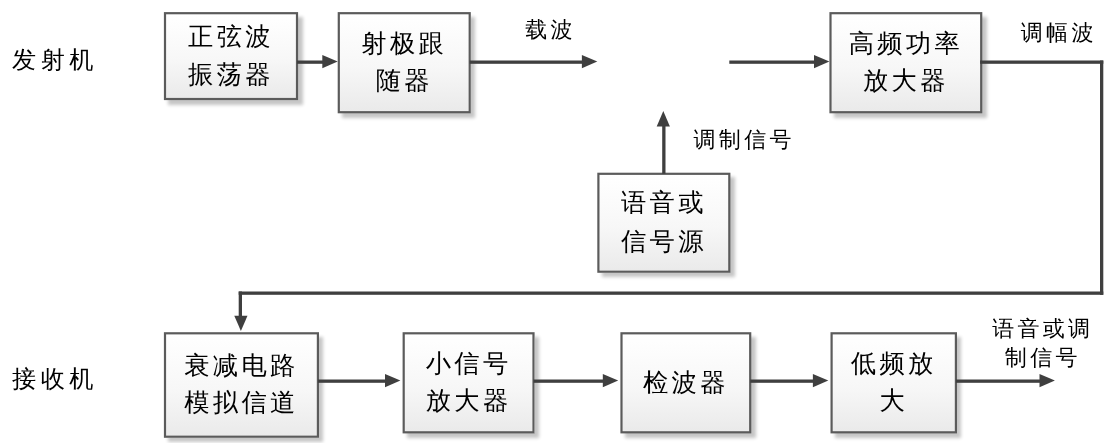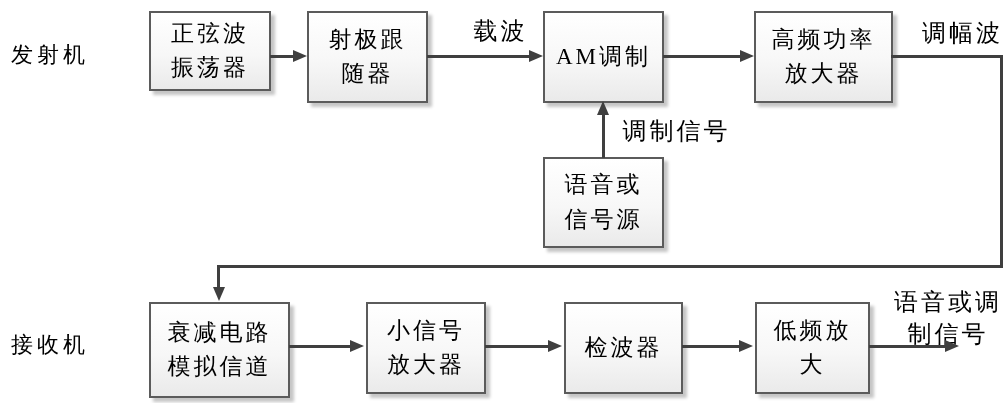--- a/index.html
+++ b/index.html
@@ -25,21 +25,21 @@
     white-space:pre-line;
   }
   .side-label{
     position:absolute;
     font-size:22px;
     letter-spacing:4px;
     white-space:nowrap;
   }
   .edge-label{
     position:absolute;
-    font-size:24px;
+    font-size:20px;
     letter-spacing:3px;
     text-align:center;
     line-height:1.35;
     white-space:pre-line;
   }
   .hline{position:absolute;height:3px;background:#3f3f3f;}
   .vline{position:absolute;width:3px;background:#3f3f3f;}
   .ah{position:absolute;width:0;height:0;}
   .ah-right{border-top:6px solid transparent;border-bottom:6px solid transparent;border-left:14px solid #3f3f3f;}
   .ah-up{border-left:6px solid transparent;border-right:6px solid transparent;border-bottom:14px solid #3f3f3f;}
@@ -50,21 +50,20 @@
 
 <div class="canvas">
 
   <div class="side-label" style="left:11px;top:40px;">发射机</div>
   <div class="side-label" style="left:11px;top:330px;">接收机</div>
 
   <div class="box" style="left:149px;top:11px;width:122px;height:80px;">正弦波
 振荡器</div>
   <div class="box" style="left:307px;top:11px;width:121px;height:92px;">射极跟
 随器</div>
-  <div class="box" style="left:543px;top:11px;width:121px;height:92px;">AM调制</div>
   <div class="box" style="left:754px;top:11px;width:139px;height:92px;">高频功率
 放大器</div>
 
   <div class="box" style="left:543px;top:157px;width:121px;height:91px;">语音或
 信号源</div>
 
   <div class="box" style="left:149px;top:302px;width:141px;height:96px;">衰减电路
 模拟信道</div>
   <div class="box" style="left:366px;top:302px;width:120px;height:92px;">小信号
 放大器</div>

